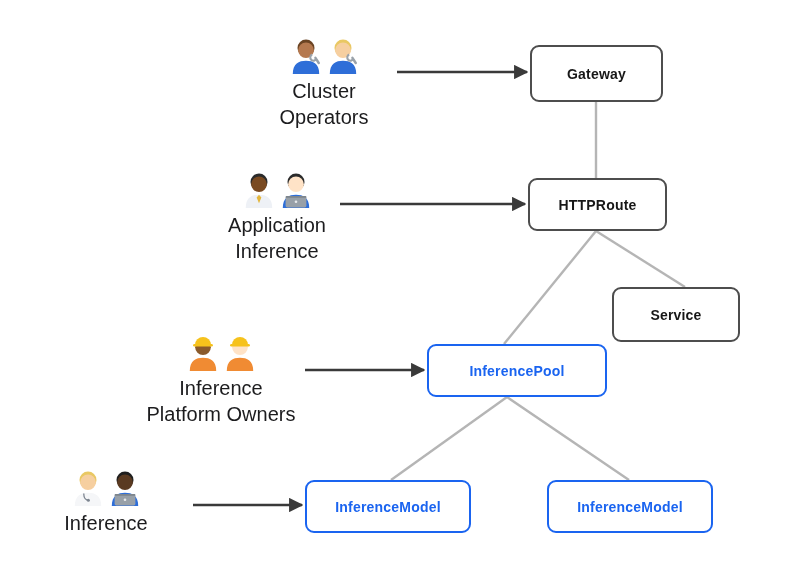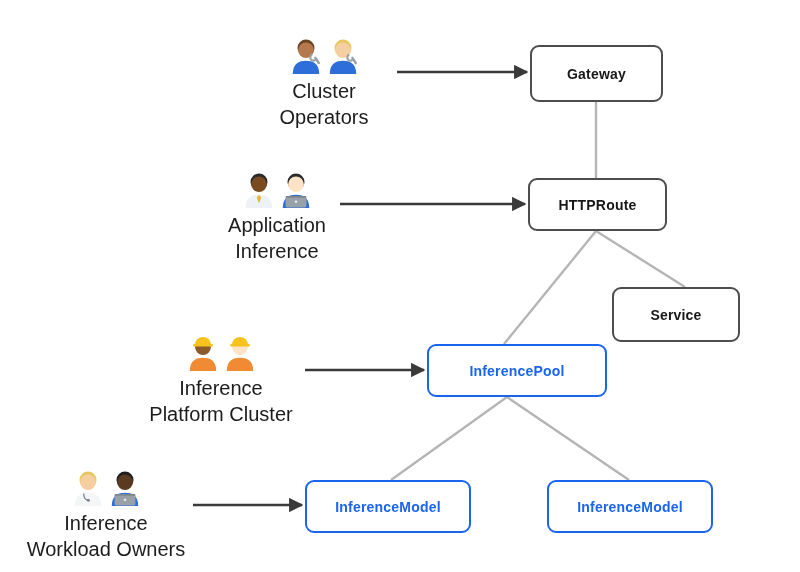--- a/index.html
+++ b/index.html
@@ -129,21 +129,21 @@
         </svg>
         <svg viewBox="0 0 36 40" width="34" height="38">
           <path d="M4 40 C4 29 10.5 26 18 26 C25.5 26 32 29 32 40 Z" fill="#f08b33"></path>
           <circle cx="18" cy="15" r="8.3" fill="#ffe3c7"></circle>
           <path d="M9.5 12.5 A8.5 8.5 0 0 1 26.5 12.5 Z" fill="#f6c21c"></path>
           <rect x="7.5" y="11.4" width="21" height="2.8" rx="1.4" fill="#f6c21c"></rect>
         </svg>
       </div>
       <div class="plabel">
         <div>Inference</div>
-        <div>Platform Cluster</div>
+        <div>Platform Owners</div>
       </div>
     </div>
     <div class="persona" style="left: 26px; top: 468px; width: 160px;">
       <div class="figures">
         <svg viewBox="0 0 36 40" width="34" height="38">
           <path d="M4 40 C4 29 10.5 26 18 26 C25.5 26 32 29 32 40 Z" fill="#f5f6f8"></path>
           <path d="M13.5 27 C13.5 32 16 34 18 34" stroke="#7d8590" stroke-width="1.4" fill="none"></path>
           <circle cx="18.4" cy="34" r="1.6" fill="#7d8590"></circle>
           <circle cx="18" cy="12.5" r="9" fill="#e9c863"></circle>
           <circle cx="18" cy="15" r="8.3" fill="#f6cfa0"></circle>
@@ -152,16 +152,15 @@
           <path d="M4 40 C4 29 10.5 26 18 26 C25.5 26 32 29 32 40 Z" fill="#2e6ed8"></path>
           <circle cx="18" cy="12.5" r="9" fill="#1f1f1f"></circle>
           <circle cx="18" cy="15" r="8.3" fill="#5a3a21"></circle>
           <rect x="7" y="27.5" width="22" height="12" rx="1.8" fill="#98a0a8"></rect>
           <rect x="7" y="27.5" width="22" height="1.8" rx="0.9" fill="#7d858d"></rect>
           <circle cx="18" cy="33.5" r="1.4" fill="#e8eaec"></circle>
         </svg>
       </div>
       <div class="plabel">
         <div>Inference</div>
-        <div>Workload Owners</div>
       </div>
     </div>
   </div>
 
 </body></html>

